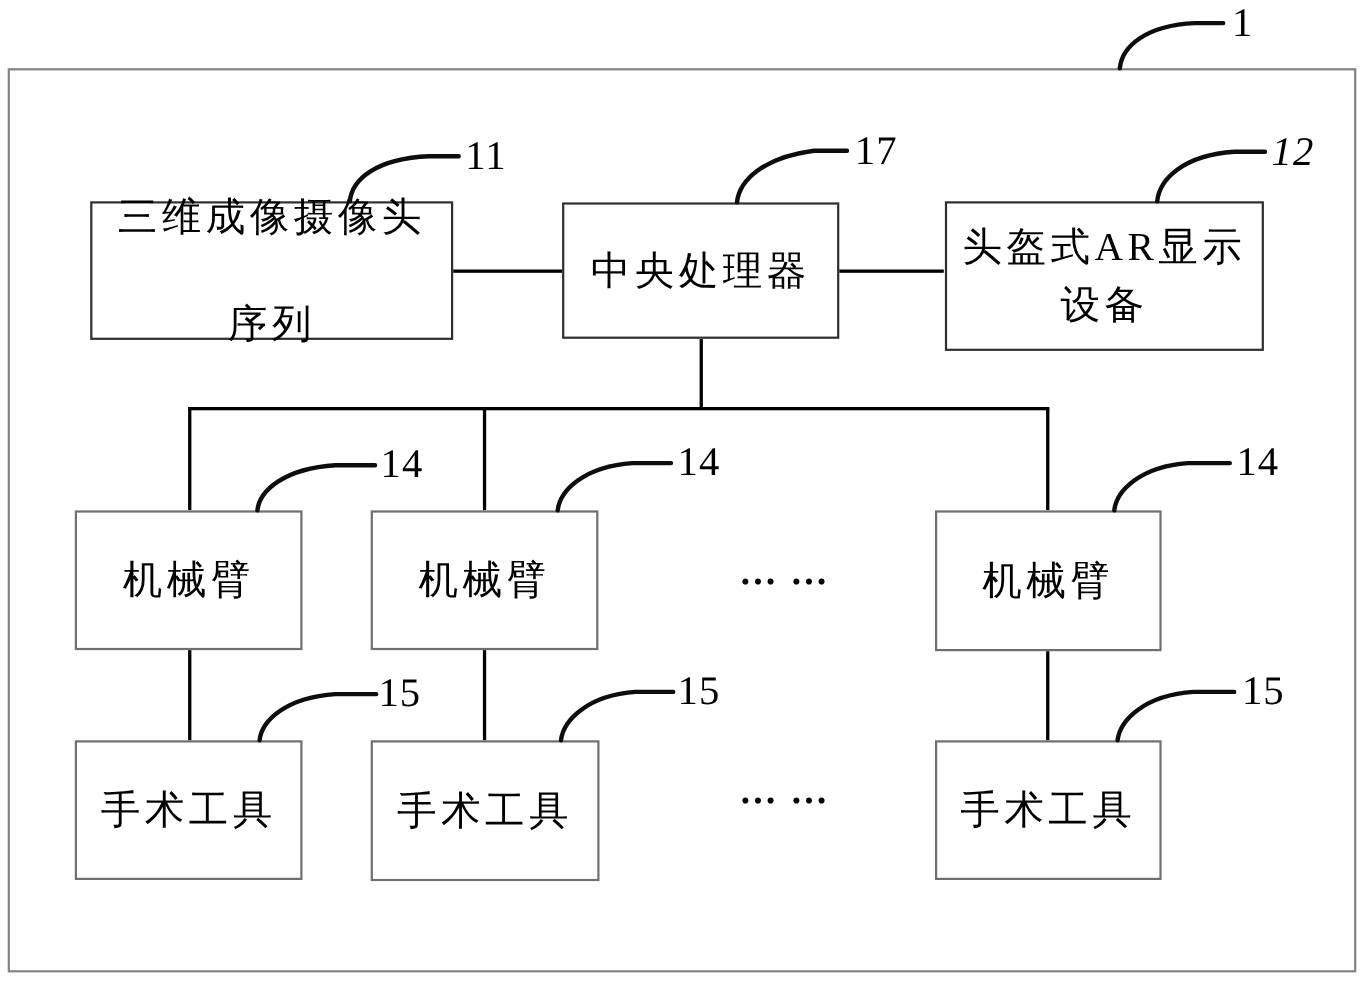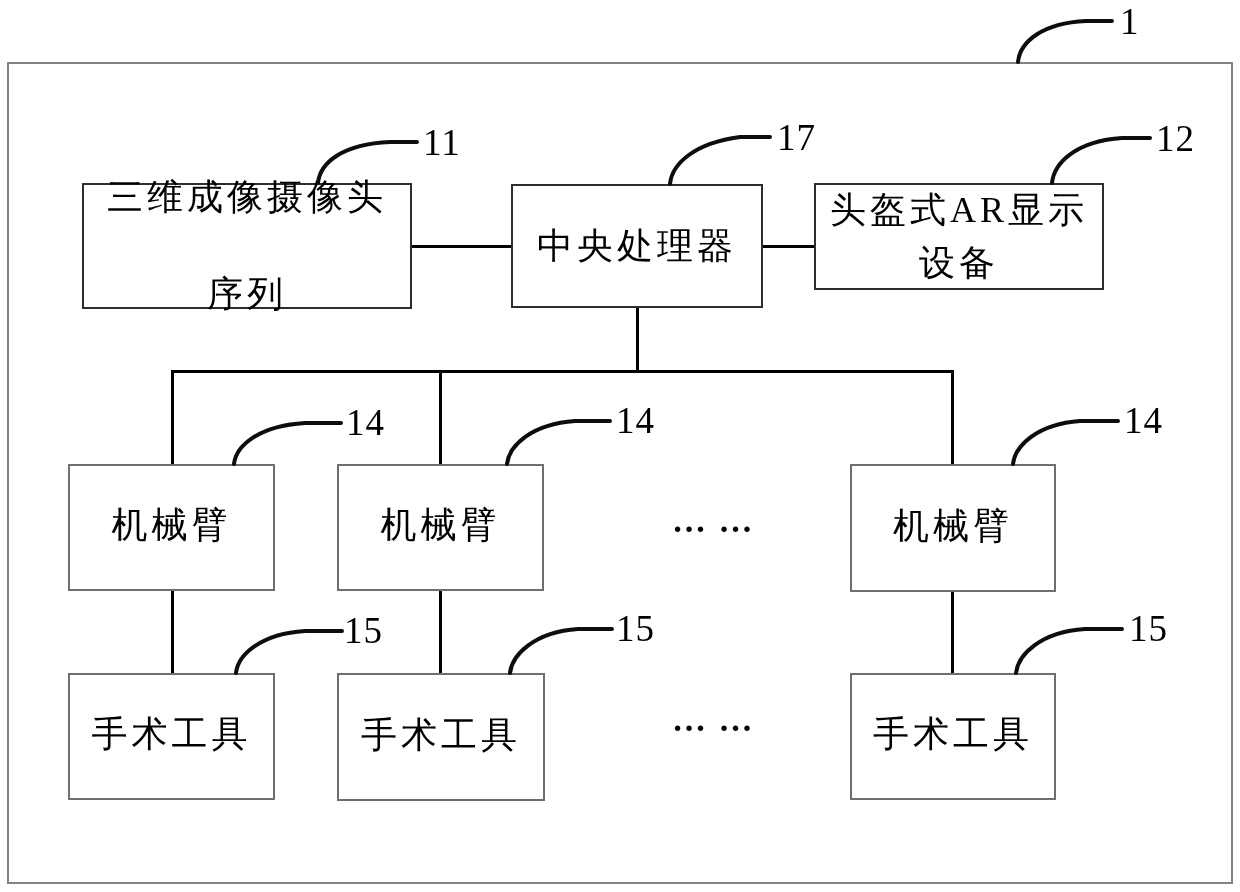--- a/index.html
+++ b/index.html
@@ -20,21 +20,21 @@
   .node{
     position:absolute;
     box-sizing:border-box;
     display:flex;flex-direction:column;
     align-items:center;justify-content:center;
     font-size:36px;line-height:53px;letter-spacing:4px;
     text-align:center;
     background:#fff;
   }
   .node--dark{border:2px solid #2e2e2e;}
-  .node--light{border:2px solid #6f6f6f;font-family:Liberation Mono, monospace;}
+  .node--light{border:2px solid #6f6f6f;}
   .node span{white-space:nowrap;}
   .h-line,.v-line{position:absolute;background:#000;}
   .ref-label{
     position:absolute;
     font-size:37px;line-height:40px;
     letter-spacing:1px;
   }
   .dots{
     position:absolute;
     font-size:34px;font-weight:700;line-height:34px;
@@ -61,21 +61,21 @@
   <div class="v-line" style="left:439px;top:590px;width:3px;height:84px;"></div>
   <div class="v-line" style="left:951px;top:591px;width:3px;height:83px;"></div>
 
   <div class="node node--dark" style="left:82px;top:183px;width:330px;height:126px;gap:44px;">
     <span>三维成像摄像头</span>
     <span>序列</span>
   </div>
   <div class="node node--dark" style="left:511px;top:184px;width:252px;height:124px;text-align:center;">
     <span>中央处理器</span>
   </div>
-  <div class="node node--dark" style="left:814px;top:183px;width:290px;height:107px;">
+  <div class="node node--dark" style="left:859px;top:183px;width:290px;height:136px;">
     <span>头盔式AR显示</span>
     <span>设备</span>
   </div>
 
   <div class="node node--light" style="left:68px;top:464px;width:207px;height:127px;">
     <span>机械臂</span>
   </div>
   <div class="node node--light" style="left:337px;top:464px;width:207px;height:127px;">
     <span>机械臂</span>
   </div>
@@ -105,21 +105,21 @@
     <path d="M507,464 C509,446 531,424 575,421 L610,421"></path>
     <path d="M1013,464 C1015,446 1037,424 1080,421 L1118,421"></path>
     <path d="M236,673 C238,655 260,634 305,631 L342,631"></path>
     <path d="M510,673 C512,655 534,632 578,629 L612,629"></path>
     <path d="M1016,673 C1018,655 1040,632 1085,629 L1122,629"></path>
   </svg>
 
   <div class="ref-label" style="left:1120px;top:2px;">1</div>
   <div class="ref-label" style="left:423px;top:123px;">11</div>
   <div class="ref-label" style="left:777px;top:118px;">17</div>
-  <div class="ref-label" style="left:1156px;top:119px;">12</div>
+  <div class="ref-label" style="left:1156px;top:119px;font-style:italic;">12</div>
   <div class="ref-label" style="left:346px;top:403px;">14</div>
   <div class="ref-label" style="left:616px;top:401px;">14</div>
   <div class="ref-label" style="left:1124px;top:401px;">14</div>
   <div class="ref-label" style="left:344px;top:611px;">15</div>
   <div class="ref-label" style="left:616px;top:609px;">15</div>
   <div class="ref-label" style="left:1129px;top:609px;">15</div>
 
 </div>
 
 </body></html>

